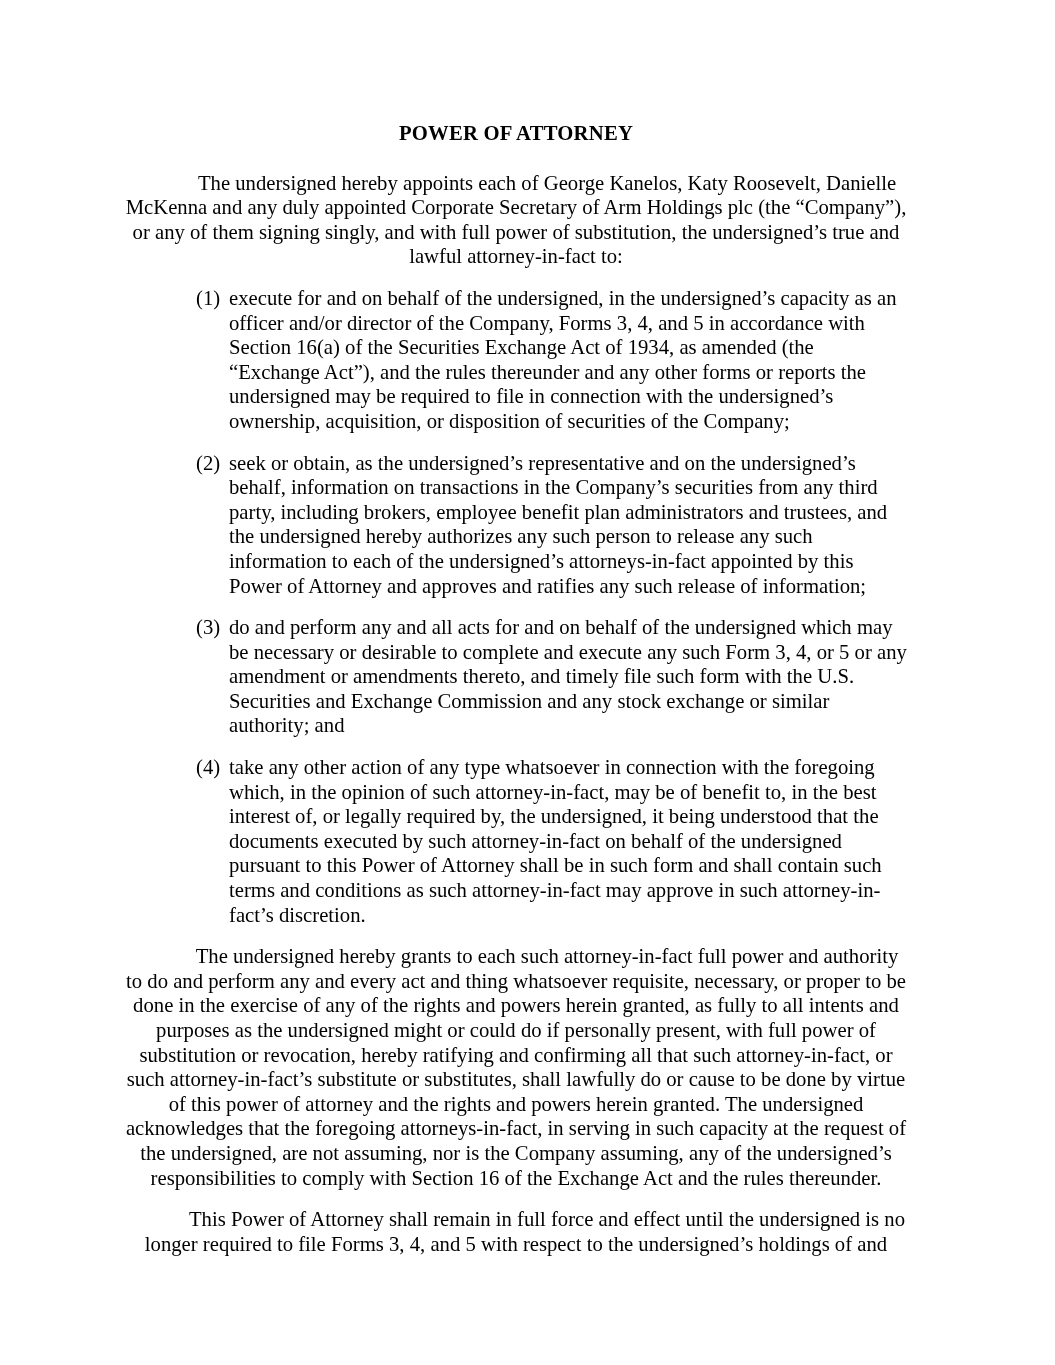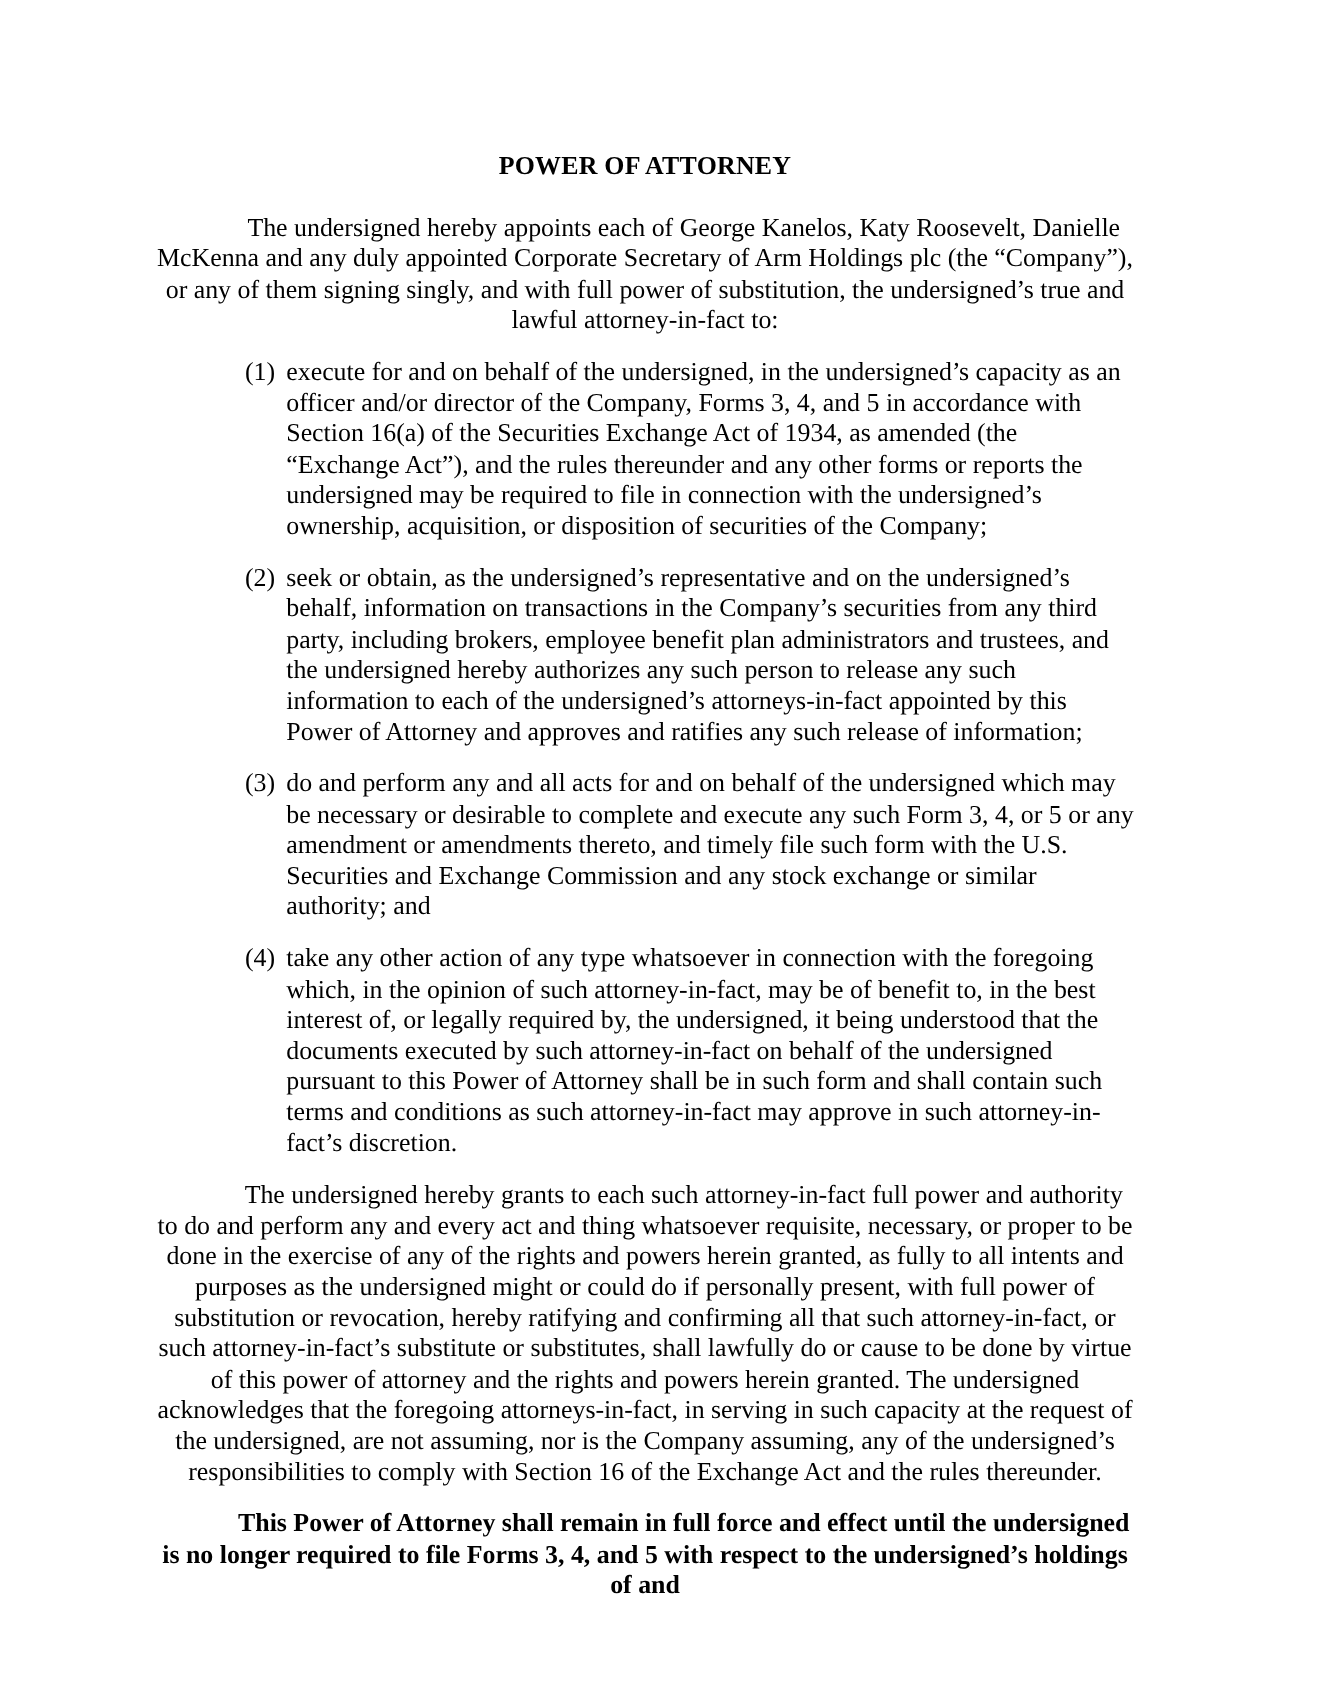--- a/index.html
+++ b/index.html
@@ -26,21 +26,20 @@
     margin: 0 0 25px 0;
     letter-spacing: 0.2px;
   }
   .para {
     margin: 0 0 17px 0;
     text-indent: 62px;
     text-align: center;
   }
   .para:last-child {
     margin-bottom: 0;
-    font-weight: bold;
   }
   .poa-item {
     position: relative;
     margin: 0 0 17px 72px;
     padding-left: 33px;
     text-align: left;
   }
   .poa-item .item-number {
     position: absolute;
     left: 0;

